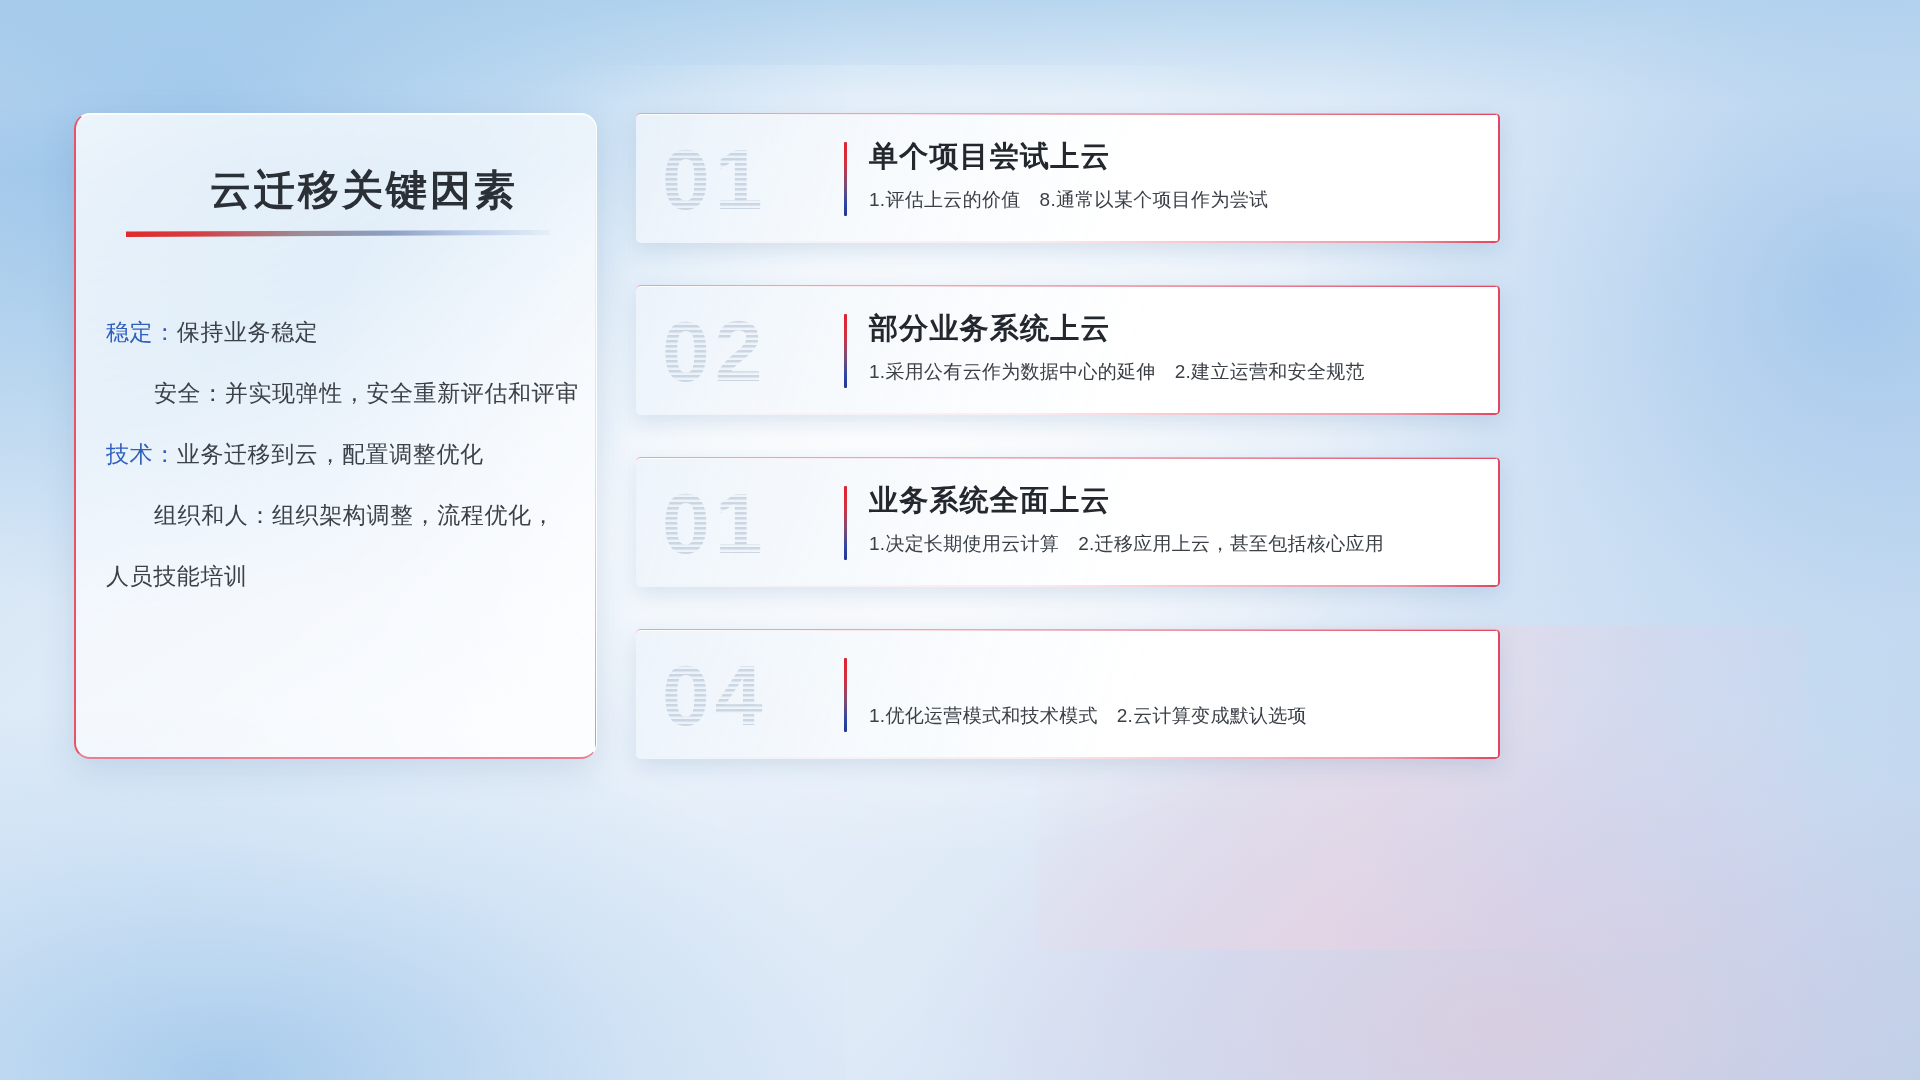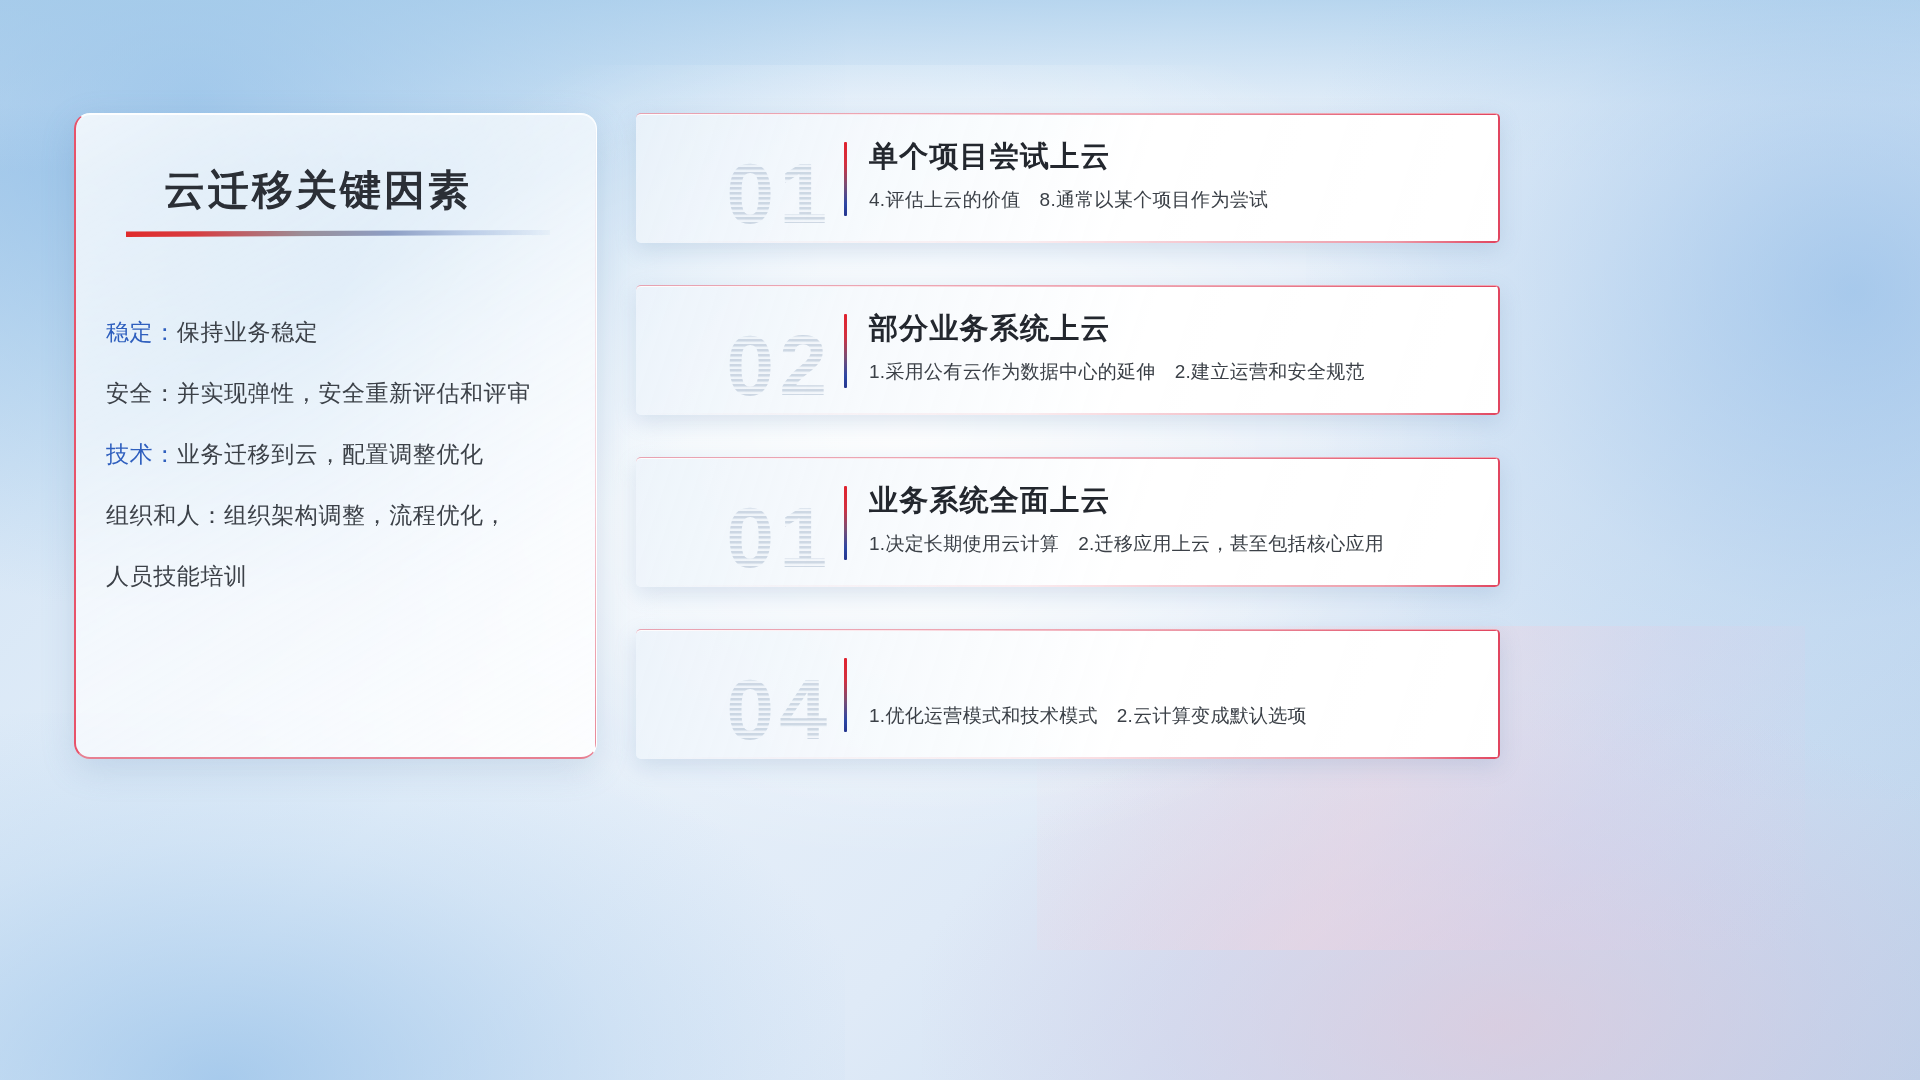--- a/index.html
+++ b/index.html
@@ -46,34 +46,35 @@
     overflow:hidden;
   }
   #left-card::after{
     content:"";position:absolute;right:-1px;top:0;width:2px;height:100%;
     background:linear-gradient(180deg,rgba(232,120,138,0) 0%,rgba(232,120,138,.30) 55%,rgba(226,94,116,.75) 100%);
   }
   #lc-title{
     position:absolute;left:88px;top:49px;width:400px;
     font-size:41px;font-weight:700;color:#2b2f36;letter-spacing:3px;
     white-space:nowrap;
+    text-align:center;
   }
   #lc-rule{
     position:absolute;left:50px;top:116px;width:424px;height:7px;
     background:linear-gradient(90deg,#e02b2b 0%,#d83b3f 16%,#9a8f99 42%,#8d9ec4 62%,#b9cbe6 80%,rgba(208,224,242,.25) 100%);
     clip-path:polygon(0 22%,100% 0,100% 72%,0 100%);
   }
   #lc-list{position:absolute;left:30px;top:188px;width:470px;}
   .lc-item{
     font-size:23px;line-height:61px;color:#3c4148;white-space:nowrap;
     letter-spacing:.6px;
   }
   .lc-item .k{font-weight:400;}
   .k.blue{color:#2f5fbe;}
-  .k.gray{color:#3c4148;}
+  .k.gray{color:#3c4148;margin-left:48px;}
   .lc-wrap{white-space:normal;line-height:61px;}
 
   
   .rcard{
     position:absolute;left:636px;width:862px;height:129px;
     border-radius:5px;
     background:linear-gradient(108deg,rgba(236,243,250,.86) 0%,rgba(247,250,253,.93) 30%,rgba(255,255,255,.97) 58%,rgba(255,255,255,.99) 100%);
     border-top:1.5px solid rgba(226,94,116,.55);
     border-right:2px solid #e1455f;
     box-shadow:0 7px 22px rgba(96,134,180,.20), 0 1px 0 rgba(255,255,255,.9) inset;
@@ -83,27 +84,26 @@
     content:"";position:absolute;left:0;top:-1px;width:100%;height:2px;
     background:linear-gradient(90deg,rgba(255,255,255,0) 0%,rgba(245,180,192,.35) 30%,rgba(228,110,130,.85) 72%,#e1455f 100%);
   }
   .rcard::after{
     content:"";position:absolute;left:0;bottom:0;width:100%;height:2px;
     background:linear-gradient(90deg,rgba(255,255,255,0) 0%,rgba(246,200,208,.3) 45%,rgba(228,110,130,.7) 88%,#e1455f 100%);
   }
   .rnum{
     position:absolute;left:26px;top:14px;width:170px;height:102px;
     font-size:86px;font-weight:700;color:#9fb0c6;letter-spacing:5px;
-    line-height:102px;text-align:right;
+    line-height:102px;text-align:left;
     opacity:.46;
     -webkit-mask-image:repeating-linear-gradient(180deg,#000 0px,#000 2px,rgba(0,0,0,.15) 3px,rgba(0,0,0,.05) 5px);
     mask-image:repeating-linear-gradient(180deg,#000 0px,#000 2px,rgba(0,0,0,.15) 3px,rgba(0,0,0,.05) 5px);
     filter:blur(.35px);
     user-select:none;
-    margin-top:14px;
   }
   .rbar{
     position:absolute;left:208px;top:28px;width:3px;height:74px;
     background:linear-gradient(180deg,#e0222e 0%,#d3303f 30%,#7a4d73 58%,#2c46a4 84%,#24368f 100%);
     border-radius:1px;
   }
   .rtitle{
     position:absolute;left:233px;top:23px;
     font-size:29px;font-weight:700;color:#23272e;letter-spacing:1.2px;
     white-space:nowrap;
@@ -140,21 +140,21 @@
         <div class="lc-item"><span class="k blue">技术：</span><span>业务迁移到云，配置调整优化</span></div>
         <div class="lc-item lc-wrap"><span class="k gray">组织和人：</span><span>组织架构调整，流程优化，</span><br><span>人员技能培训</span></div>
       </div>
   </div>
 
   <div id="right-stack">
       <div class="rcard" style="top: 113px;">
         <div class="rnum">01</div>
         <div class="rbar"></div>
         <div class="rtitle">单个项目尝试上云</div>
-        <div class="rdesc"><span>4.评估上云的价值</span><span class="sep"></span><span>8.通常以某个项目作为尝试</span></div>
+        <div class="rdesc"><span>1.评估上云的价值</span><span class="sep"></span><span>8.通常以某个项目作为尝试</span></div>
       </div>
       <div class="rcard" style="top: 285px;">
         <div class="rnum">02</div>
         <div class="rbar"></div>
         <div class="rtitle">部分业务系统上云</div>
         <div class="rdesc"><span>1.采用公有云作为数据中心的延伸</span><span class="sep"></span><span>2.建立运营和安全规范</span></div>
       </div>
       <div class="rcard" style="top: 457px;">
         <div class="rnum">01</div>
         <div class="rbar"></div>

